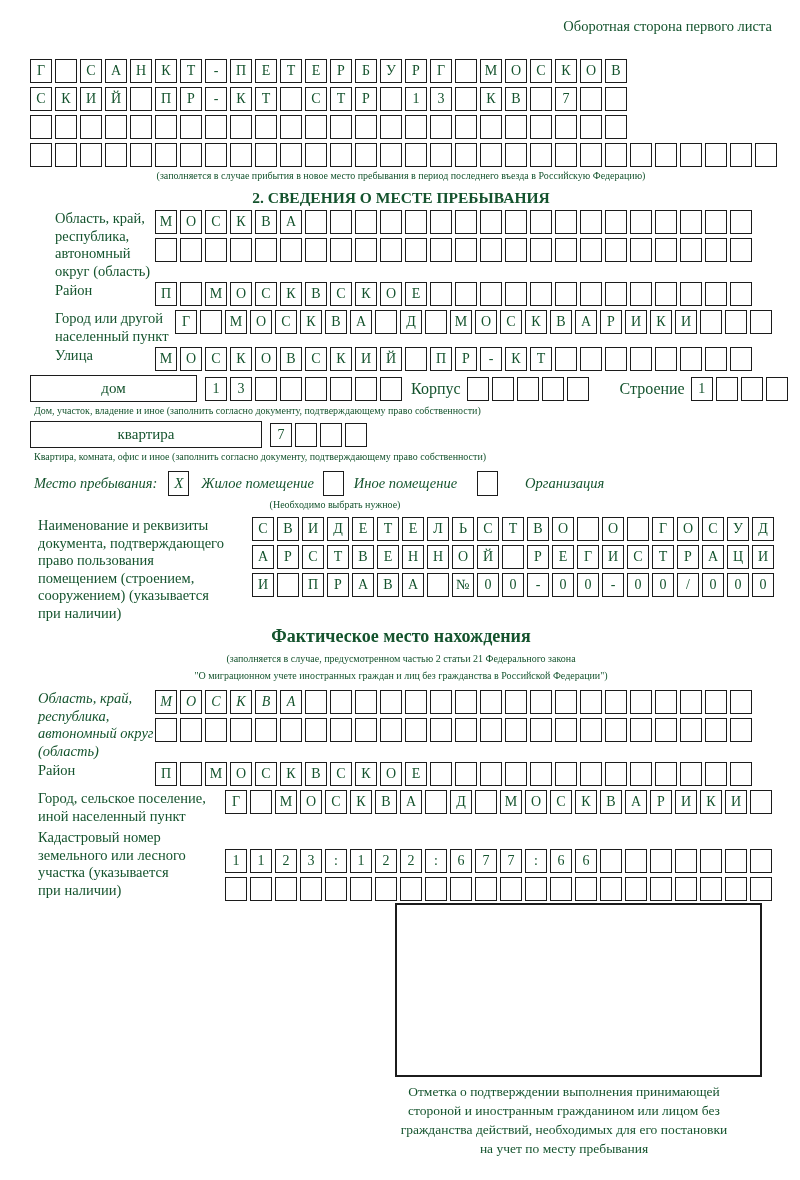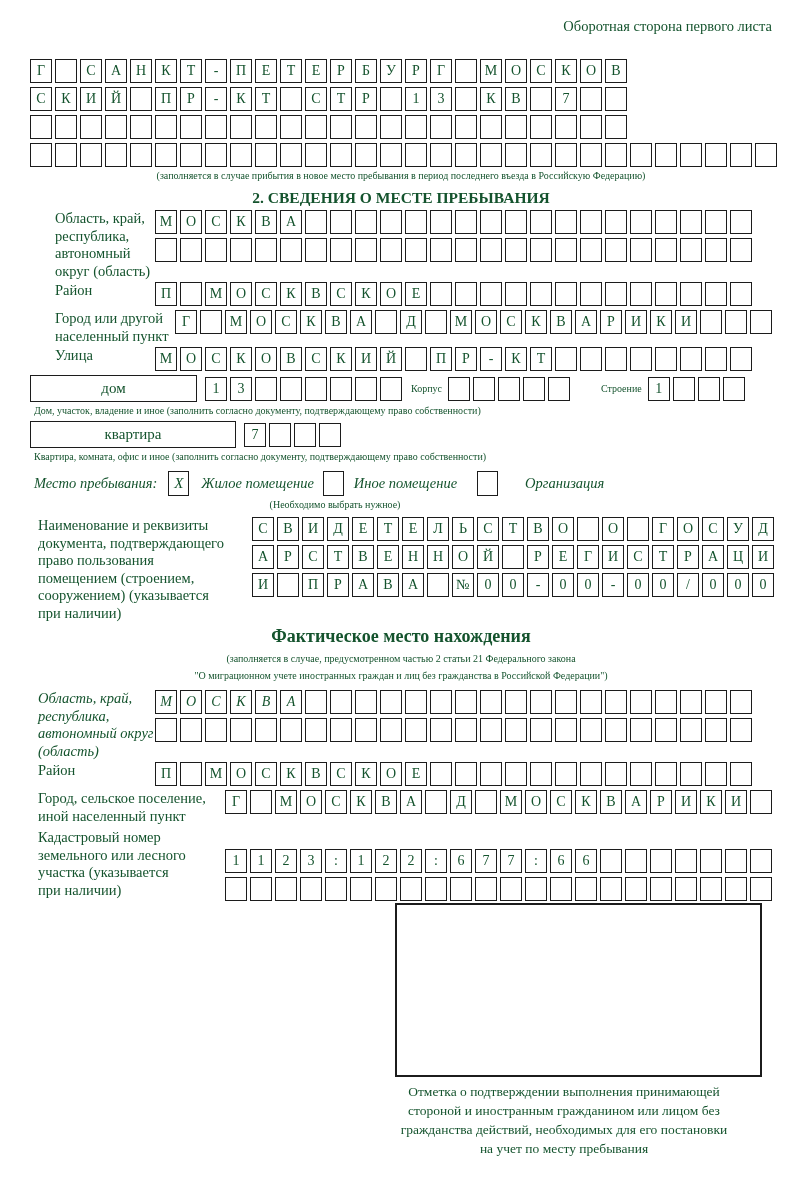--- a/index.html
+++ b/index.html
@@ -23,23 +23,23 @@
   }
   .note { font-size:10px; line-height:17px; }
   .center { text-align:center; }
   .sec-title { text-align:center; font-weight:bold; font-size:15.5px; margin:5px 0 3px 0; }
   .fact-title { text-align:center; font-weight:bold; font-size:18px; margin:4px 0 3px 0; }
   .named-box {
     flex:0 0 auto; box-sizing:border-box; height:27px; border:1.6px solid #1c1c1c;
     display:flex; align-items:center; justify-content:center; font-size:15px;
   }
   .dom-box { width:167px; margin-right:8px; }
-  .kv-box  { width:206px; margin-right:8px; }
+  .kv-box  { width:232px; margin-right:8px; }
   .hrow { display:flex; align-items:center;text-align:center; }
-  .inline-lbl { font-size:10px; margin:0 6px 0 6px; }
+  .inline-lbl { font-size:16px; margin:0 6px 0 6px; }
   .chk {
     flex:0 0 auto; box-sizing:border-box; width:21px; height:25px; border:1.6px solid #1c1c1c;
     display:flex; align-items:center; justify-content:center; font-size:15px;
   }
   .opt-lbl { font-size:14.5px; }
   .stamp-box { box-sizing:border-box; width:367px; height:174px; border:2px solid #1c1c1c; margin-left:365px; margin-top:2px; }
   .caption { margin-left:318px; width:432px; text-align:center; font-size:13.5px; line-height:19px; margin-top:5px; }
   .ln { white-space:nowrap; }
   .mt2{margin-top:2px;} .mt4{margin-top:4px;} .mt6{margin-top:6px;font-style:italic;}
 </style>

